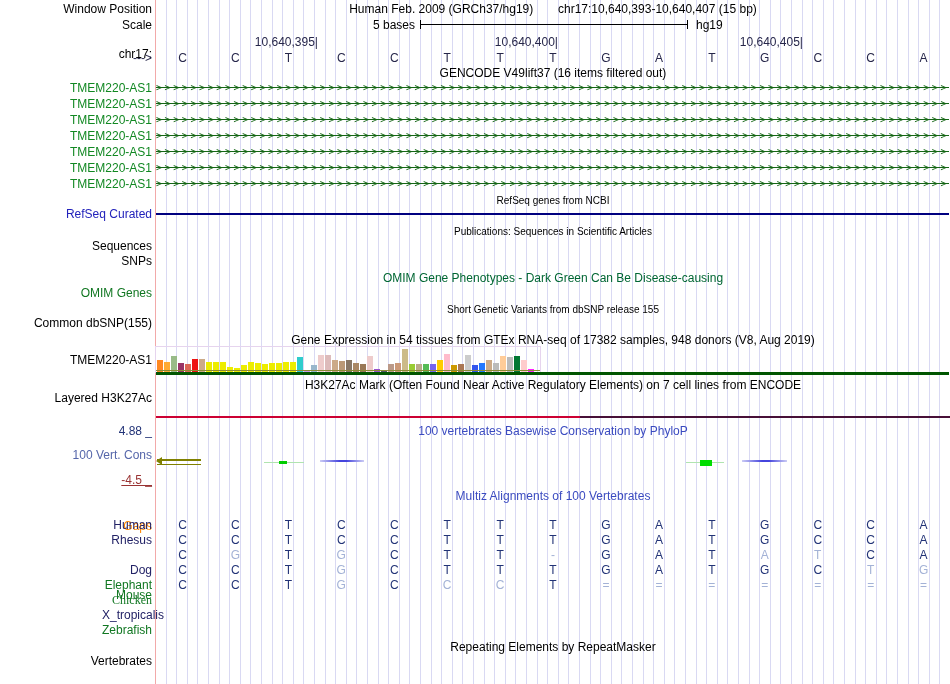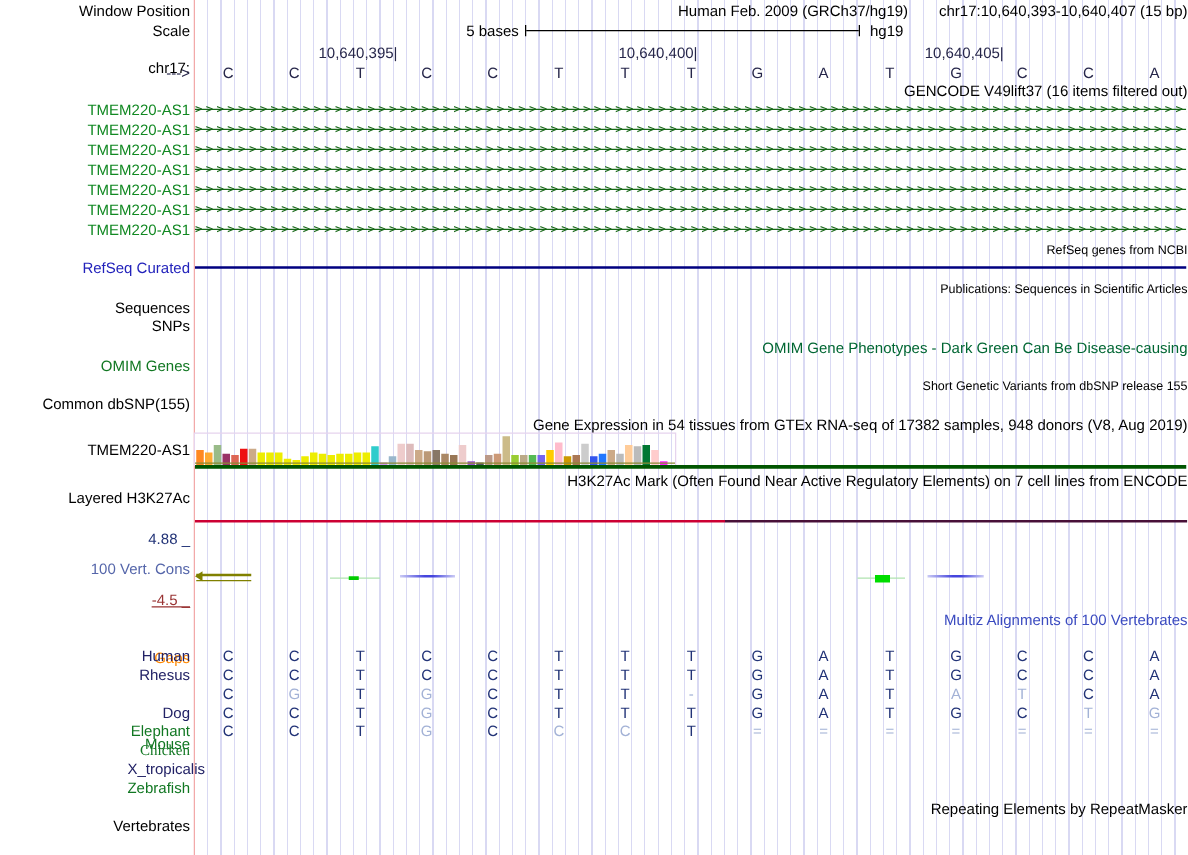--- a/index.html
+++ b/index.html
@@ -3,21 +3,21 @@
 <meta charset="utf-8">
 <style>
   html,body{margin:0;padding:0;background:#fff;}
   #browser{position:relative;width:950px;height:684px;background:#fff;overflow:hidden;
     font-family:"Liberation Sans","DejaVu Sans",sans-serif;font-size:12px;color:#000;}
   #browser *{box-sizing:border-box;}
   .grid{position:absolute;left:156px;top:0;width:794px;height:684px;
     background:repeating-linear-gradient(90deg,transparent 0 9.6px,#d9d9f3 9.6px 10.6px);}
   .pink{position:absolute;left:155px;top:0;width:1px;height:684px;background:#f2a9a9;}
   .lbl{position:absolute;left:0;width:152px;text-align:right;height:14px;line-height:14px;white-space:nowrap;}
-  .ctr{position:absolute;left:156px;width:794px;text-align:right;height:14px;line-height:14px;white-space:nowrap;}
+  .ctr{position:absolute;left:156px;width:794px;text-align:center;height:14px;line-height:14px;white-space:nowrap;}
   .small{font-size:10px;}
   .green{color:#117722;}
   .navy{color:#2222bb;}
   .blue{color:#3b4bc0;}
   .darkred{color:#993333;text-decoration:underline;}
   .baserow{position:absolute;left:156px;width:794px;display:flex;height:14px;line-height:14px;}
   .baserow span{flex:1;text-align:center;}
   .seqcol{color:#26264a;}
   .rtick{position:absolute;height:14px;line-height:14px;white-space:nowrap;color:#26264a;}
   .scaletext{position:absolute;height:14px;line-height:14px;}
@@ -199,20 +199,21 @@
     </div>
   <div class="oliveline"></div>
   <div class="greenline"></div>
 
   <div class="ctr" style="top:378px">H3K27Ac Mark (Often Found Near Active Regulatory Elements) on 7 cell lines from ENCODE</div>
   <div class="lbl" style="top:391px">Layered H3K27Ac</div>
   <div class="redline1"></div>
   <div class="redline2"></div>
 
   <div class="lbl" style="top:424px;color:#223377">4.88 _</div>
+  <div class="ctr blue" style="top:424px">100 vertebrates Basewise Conservation by PhyloP</div>
   <div class="lbl" style="top:448px;color:#5566aa">100 Vert. Cons</div>
   <div id="phylop-marks">
       <div style="position: absolute; left: 157px; top: 459px; width: 44px; height: 6px; border-top: 2px solid rgb(128, 128, 0); border-bottom: 1px solid rgb(128, 128, 0);">
         <div style="position: absolute; left: -1px; top: -4px; width: 0px; height: 0px; border-right: 6px solid rgb(128, 128, 0); border-top: 4px solid transparent; border-bottom: 4px solid transparent;"></div>
       </div>
       <div style="position: absolute; left: 264px; top: 462px; width: 40px; height: 1px; background: rgb(176, 228, 176);">
         <div style="position: absolute; left: 15px; top: -1px; width: 8px; height: 3px; background: rgb(0, 204, 0);"></div>
       </div>
       <div style="position: absolute; left: 320px; top: 460px; width: 44px; height: 2px; background: linear-gradient(90deg, rgb(204, 204, 245), rgb(68, 68, 221) 45%, rgb(68, 68, 221) 60%, rgb(204, 204, 245));"></div>
       <div style="position: absolute; left: 686px; top: 462px; width: 38px; height: 1px; background: rgb(176, 228, 176);">

